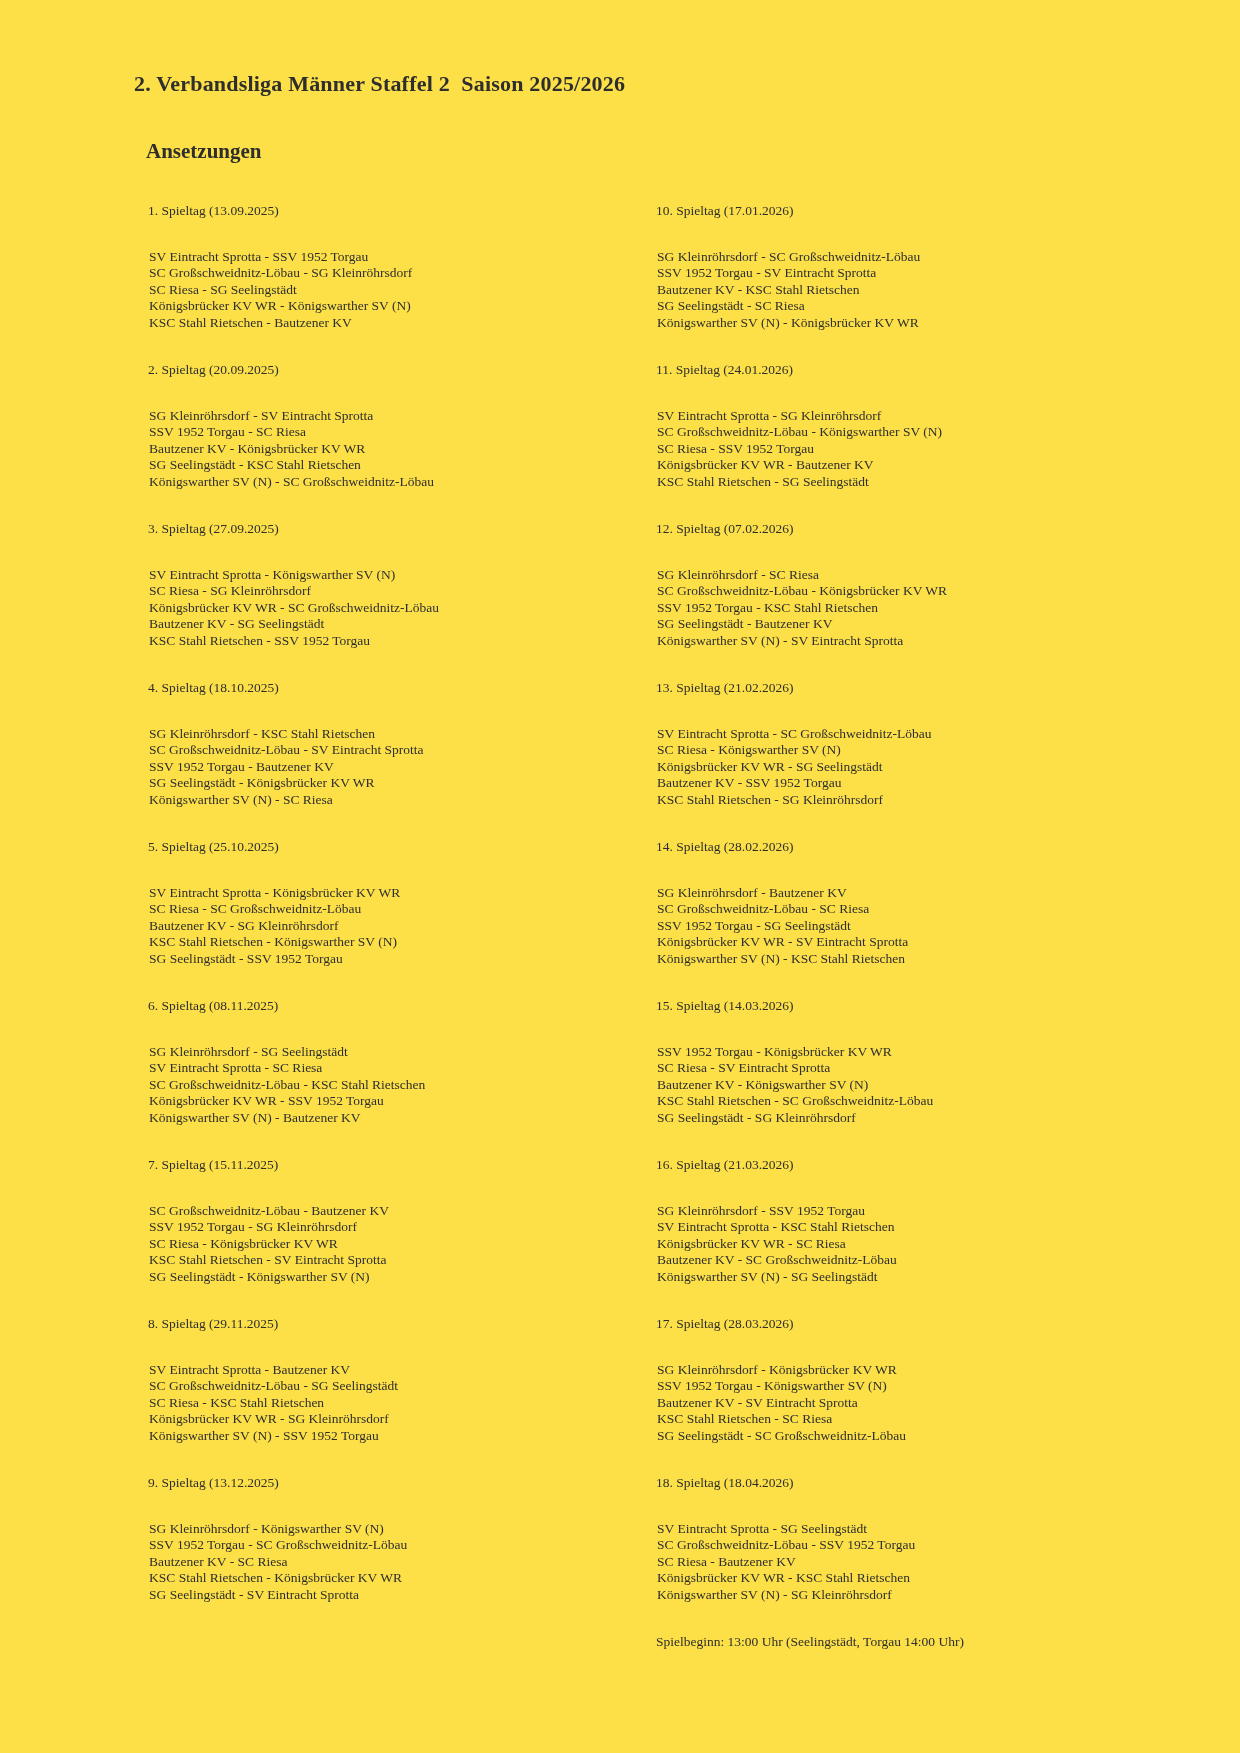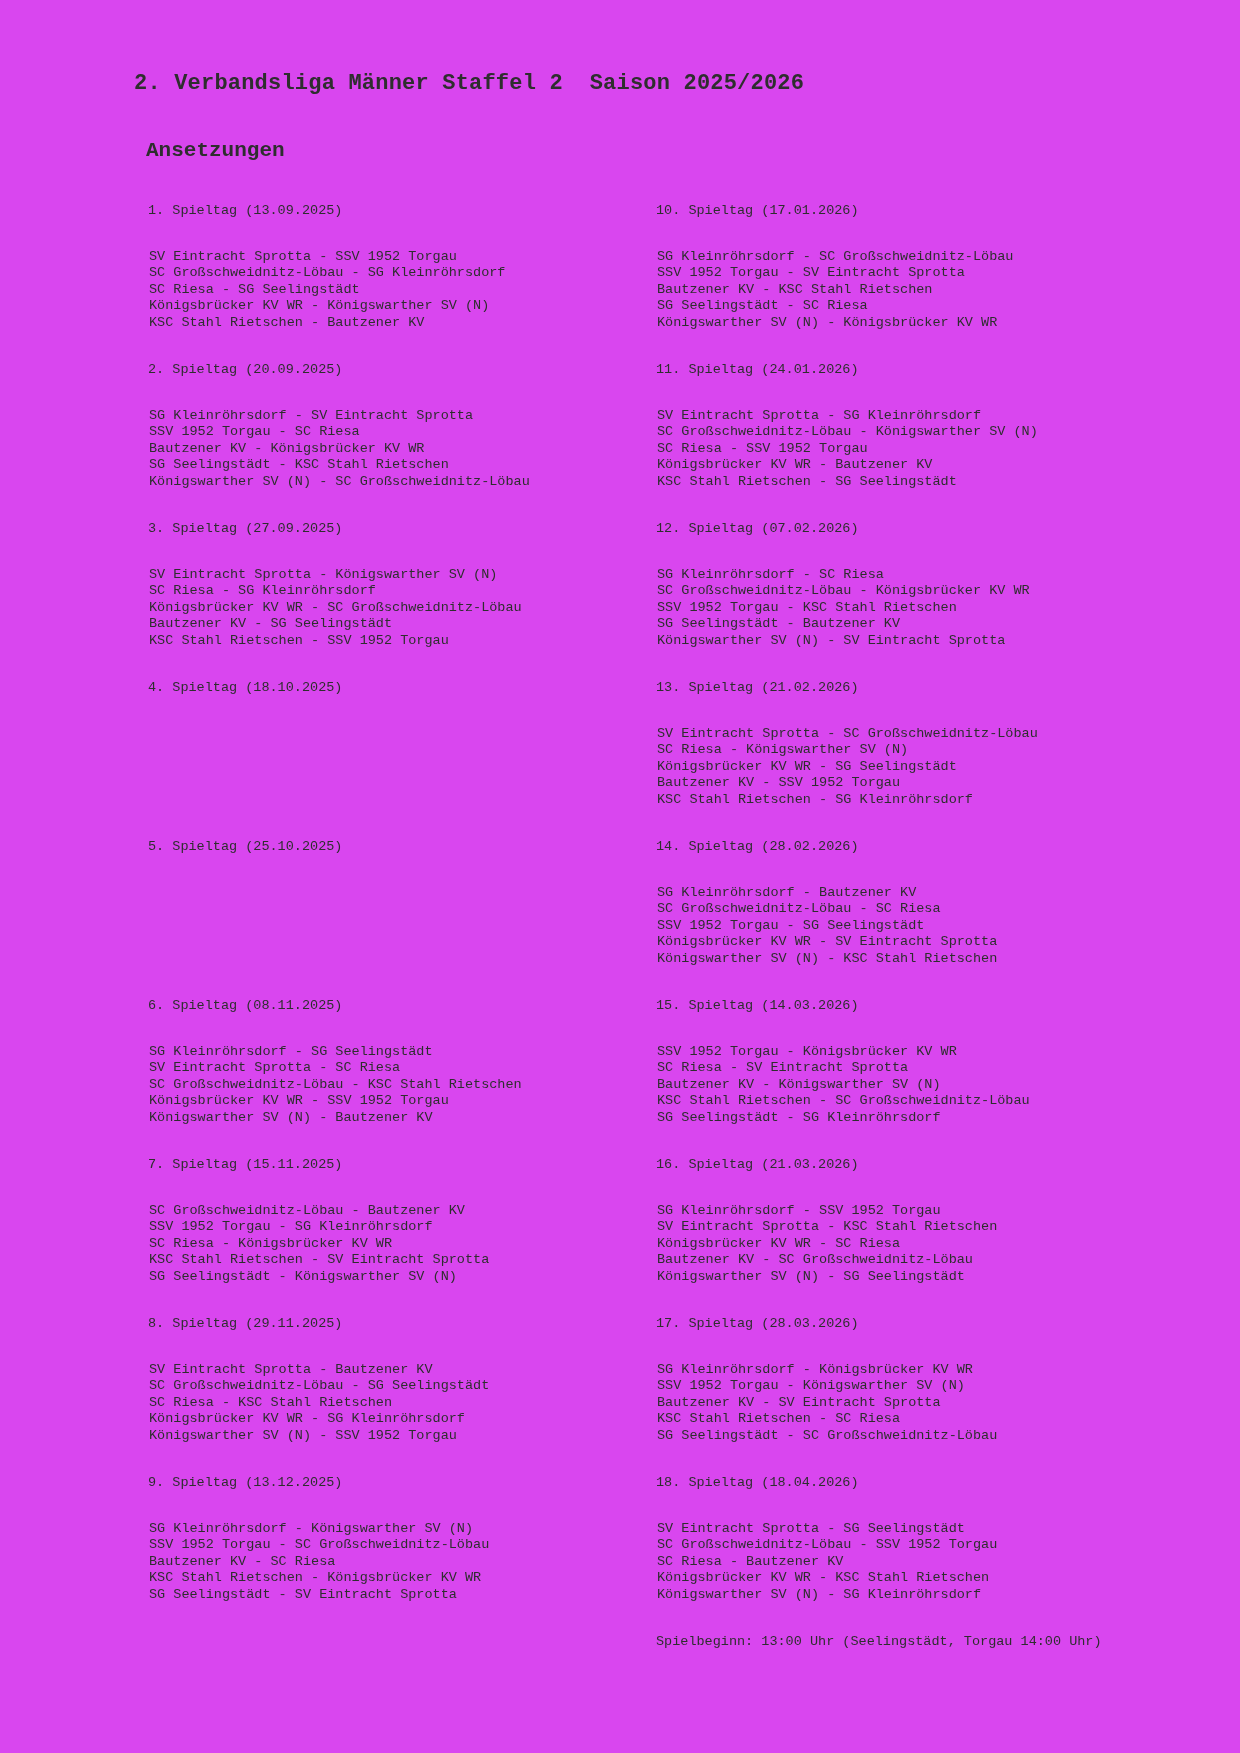--- a/index.html
+++ b/index.html
@@ -4,23 +4,23 @@
 <style>
   html, body {
     margin: 0;
     padding: 0;
     background: #ffffff;
   }
   .page {
     position: relative;
     width: 1240px;
     height: 1753px;
-    background: #d946ef;
+    background: #fde047;
     color: #2e2e2e;
-    font-family: Liberation Mono, monospace;
+    font-family: Liberation Serif, serif;
     overflow: hidden;
   }
   .doc-title {
     position: absolute;
     left: 134px;
     top: 71px;
     margin: 0;
     font-size: 22px;
     font-weight: bold;
     letter-spacing: 0.2px;
@@ -100,23 +100,37 @@
         <ul class="match-list">
           <li class="match-line">SV Eintracht Sprotta - Königswarther SV (N)</li>
           <li class="match-line">SC Riesa - SG Kleinröhrsdorf</li>
           <li class="match-line">Königsbrücker KV WR - SC Großschweidnitz-Löbau</li>
           <li class="match-line">Bautzener KV - SG Seelingstädt</li>
           <li class="match-line">KSC Stahl Rietschen - SSV 1952 Torgau</li>
         </ul>
       </div>
       <div class="matchday">
         <div class="matchday-header">4. Spieltag (18.10.2025)</div>
+        <ul class="match-list">
+          <li class="match-line">SG Kleinröhrsdorf - KSC Stahl Rietschen</li>
+          <li class="match-line">SC Großschweidnitz-Löbau - SV Eintracht Sprotta</li>
+          <li class="match-line">SSV 1952 Torgau - Bautzener KV</li>
+          <li class="match-line">SG Seelingstädt - Königsbrücker KV WR</li>
+          <li class="match-line">Königswarther SV (N) - SC Riesa</li>
+        </ul>
       </div>
       <div class="matchday">
         <div class="matchday-header">5. Spieltag (25.10.2025)</div>
+        <ul class="match-list">
+          <li class="match-line">SV Eintracht Sprotta - Königsbrücker KV WR</li>
+          <li class="match-line">SC Riesa - SC Großschweidnitz-Löbau</li>
+          <li class="match-line">Bautzener KV - SG Kleinröhrsdorf</li>
+          <li class="match-line">KSC Stahl Rietschen - Königswarther SV (N)</li>
+          <li class="match-line">SG Seelingstädt - SSV 1952 Torgau</li>
+        </ul>
       </div>
       <div class="matchday">
         <div class="matchday-header">6. Spieltag (08.11.2025)</div>
         <ul class="match-list">
           <li class="match-line">SG Kleinröhrsdorf - SG Seelingstädt</li>
           <li class="match-line">SV Eintracht Sprotta - SC Riesa</li>
           <li class="match-line">SC Großschweidnitz-Löbau - KSC Stahl Rietschen</li>
           <li class="match-line">Königsbrücker KV WR - SSV 1952 Torgau</li>
           <li class="match-line">Königswarther SV (N) - Bautzener KV</li>
         </ul>

